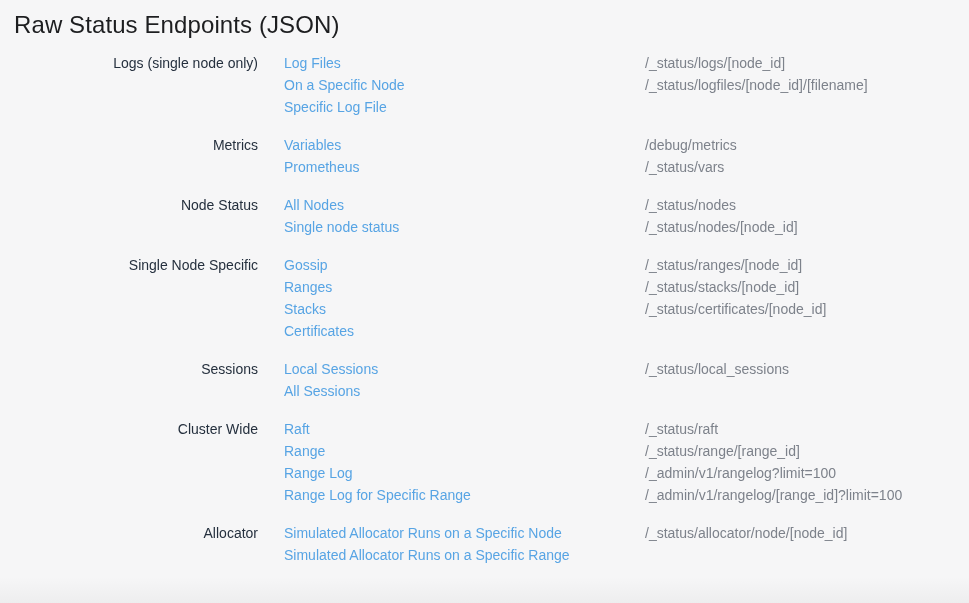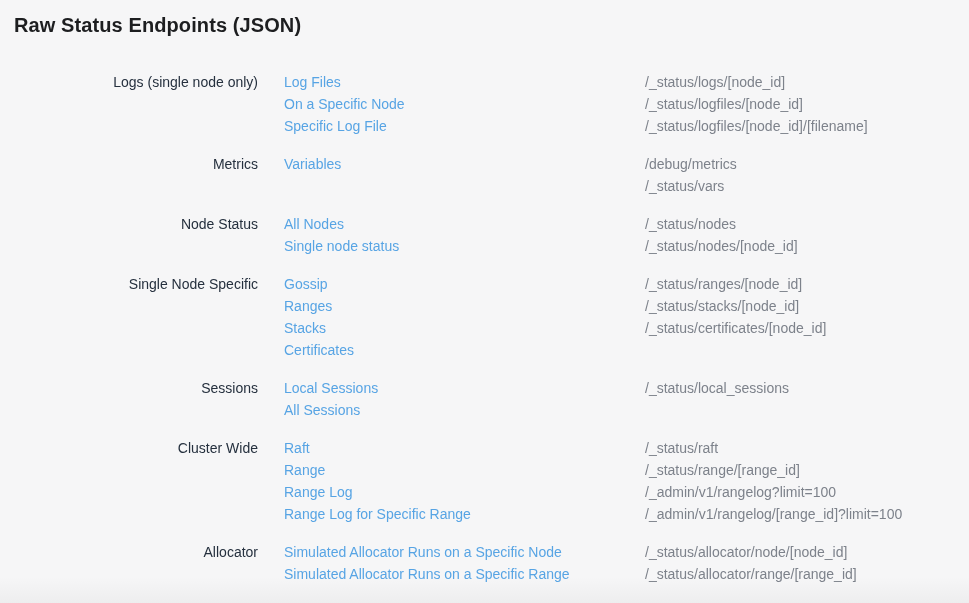--- a/index.html
+++ b/index.html
@@ -23,28 +23,28 @@
   body::after {
     content: "";
     position: absolute;
     left: 0; right: 0; bottom: 0;
     height: 26px;
     background: linear-gradient(to bottom, rgba(0,0,0,0) 0%, rgba(0,0,0,0.035) 100%);
     pointer-events: none;
   }
   .page-title {
     margin: 13px 0 0 14px;
-    font-size: 20px;
+    font-size: 24px;
     line-height: 24px;
-    font-weight: 700;
+    font-weight: 400;
     color: var(--title);
     letter-spacing: 0.1px;
   }
   .endpoints-table {
-    margin-top: 34px;
+    margin-top: 15px;
   }
   .section-row {
     display: grid;
     grid-template-columns: 258px 379px 1fr;
     margin-bottom: 16px;
   }
   .category-cell {
     text-align: right;
     color: var(--category);
     font-size: 14px;
@@ -78,29 +78,29 @@
 <div class="endpoints-table">
   <div class="section-row">
     <div class="category-cell">Logs (single node only)</div>
     <div class="links-cell">
         <a href="#" class="endpoint-link">Log Files</a>
         <a href="#" class="endpoint-link">On a Specific Node</a>
         <a href="#" class="endpoint-link">Specific Log File</a>
       </div>
     <div class="paths-cell">
         <div class="endpoint-path">/_status/logs/[node_id]</div>
-        <div class="endpoint-path">/_status/logfiles/[node_id]</div>
         <div class="endpoint-path">/_status/logfiles/[node_id]/[filename]</div>
       </div>
   </div>
 
   <div class="section-row">
     <div class="category-cell">Metrics</div>
     <div class="links-cell">
         <a href="#" class="endpoint-link">Variables</a>
+        <a href="#" class="endpoint-link">Prometheus</a>
       </div>
     <div class="paths-cell">
         <div class="endpoint-path">/debug/metrics</div>
         <div class="endpoint-path">/_status/vars</div>
       </div>
   </div>
 
   <div class="section-row">
     <div class="category-cell">Node Status</div>
     <div class="links-cell">
@@ -156,16 +156,15 @@
   </div>
 
   <div class="section-row">
     <div class="category-cell">Allocator</div>
     <div class="links-cell">
         <a href="#" class="endpoint-link">Simulated Allocator Runs on a Specific Node</a>
         <a href="#" class="endpoint-link">Simulated Allocator Runs on a Specific Range</a>
       </div>
     <div class="paths-cell">
         <div class="endpoint-path">/_status/allocator/node/[node_id]</div>
-        <div class="endpoint-path">/_status/allocator/range/[range_id]</div>
       </div>
   </div>
 </div>
 
 </body></html>

